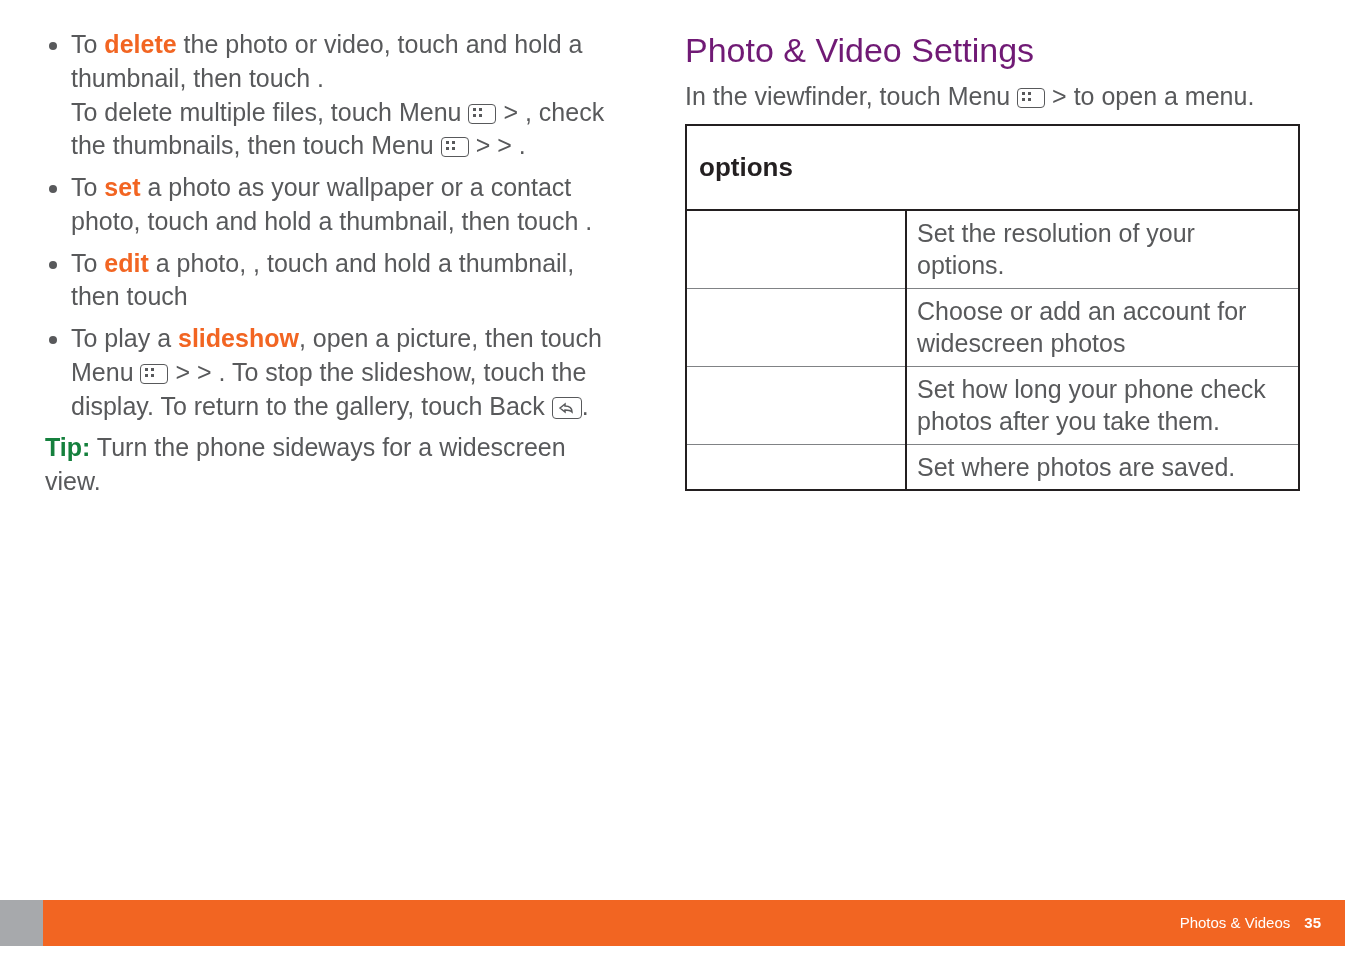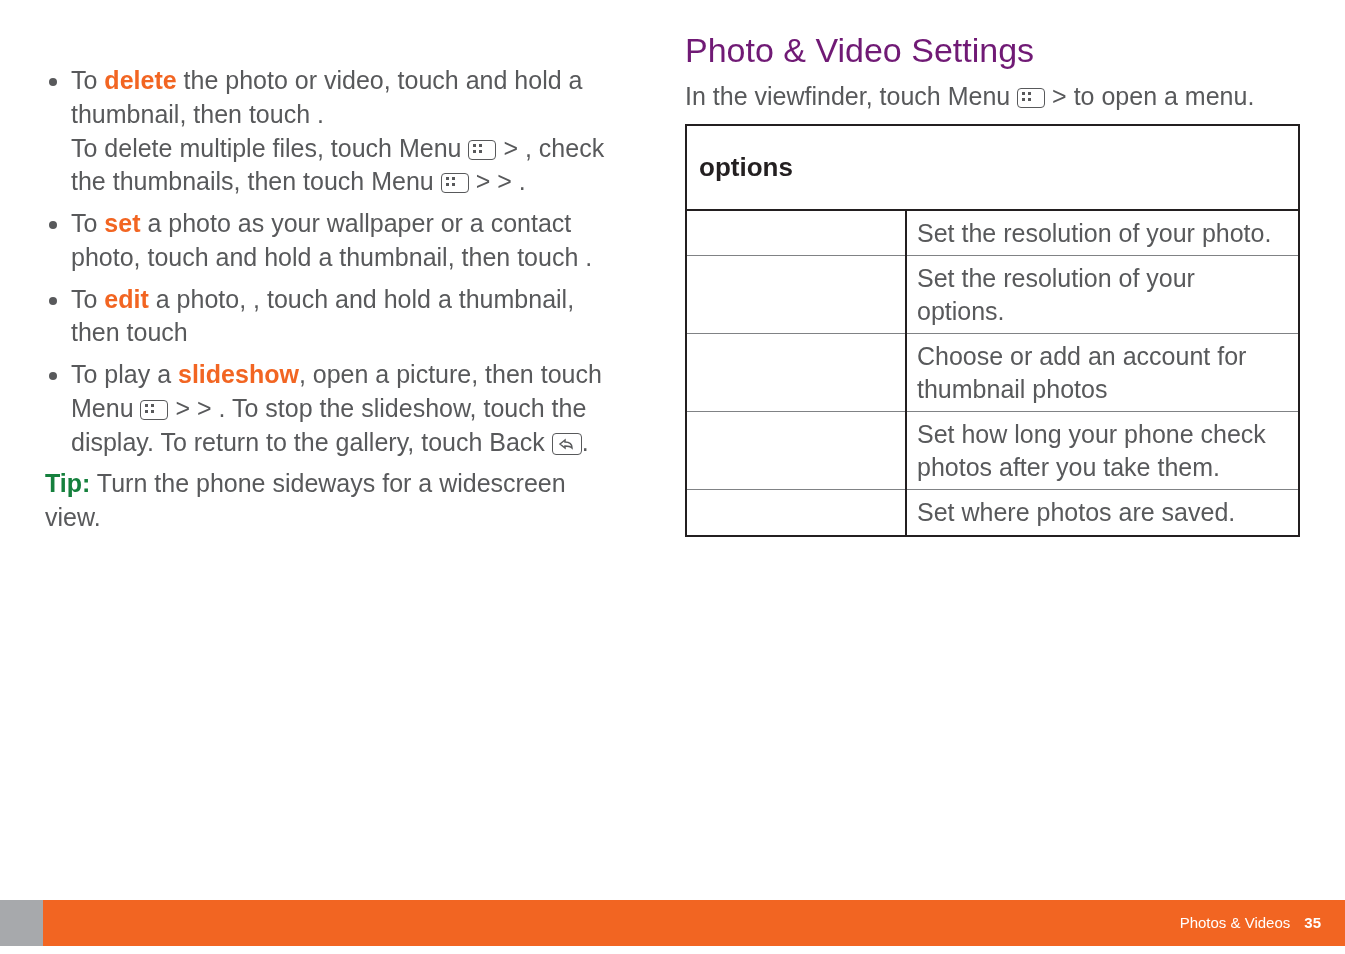--- a/index.html
+++ b/index.html
@@ -16,21 +16,21 @@
   .page {
     display: flex;
     padding: 28px 45px 0 45px;
     gap: 60px;
   }
   .col {
     flex: 1;
     font-size: 25px;
     line-height: 1.35;
   }
-  .col-left { max-width: 580px; margin-top: 36px; }
+  .col-left { max-width: 580px; }
   .col-right { max-width: 640px; }
   ul.bullets {
     margin: 0;
     padding: 0 0 0 26px;
   }
   ul.bullets > li {
     margin-bottom: 8px;
   }
   ul.bullets > li::marker { color:#58595b; font-size:25px; }
   .indent { padding-left: 0; }
@@ -157,29 +157,25 @@
       <span>In the viewfinder, touch Menu </span><span class="menu-icon"></span><span> &gt; </span><span> to open a menu.</span>
     </div>
 
     <table class="options">
       <tbody>
           <tr>
             <th colspan="2">options</th>
           </tr>
       <tr>
         <td class="opt-label"></td>
-        <td>Set the resolution of your photo.</td>
-      </tr>
-      <tr>
-        <td class="opt-label"></td>
         <td>Set the resolution of your options.</td>
       </tr>
       <tr>
         <td class="opt-label"></td>
-        <td>Choose or add an account for thumbnail photos</td>
+        <td>Choose or add an account for widescreen photos</td>
       </tr>
       <tr>
         <td class="opt-label"></td>
         <td>Set how long your phone check photos after you take them.</td>
       </tr>
       <tr>
         <td class="opt-label"></td>
         <td>Set where photos are saved.</td>
       </tr>
     </tbody>

